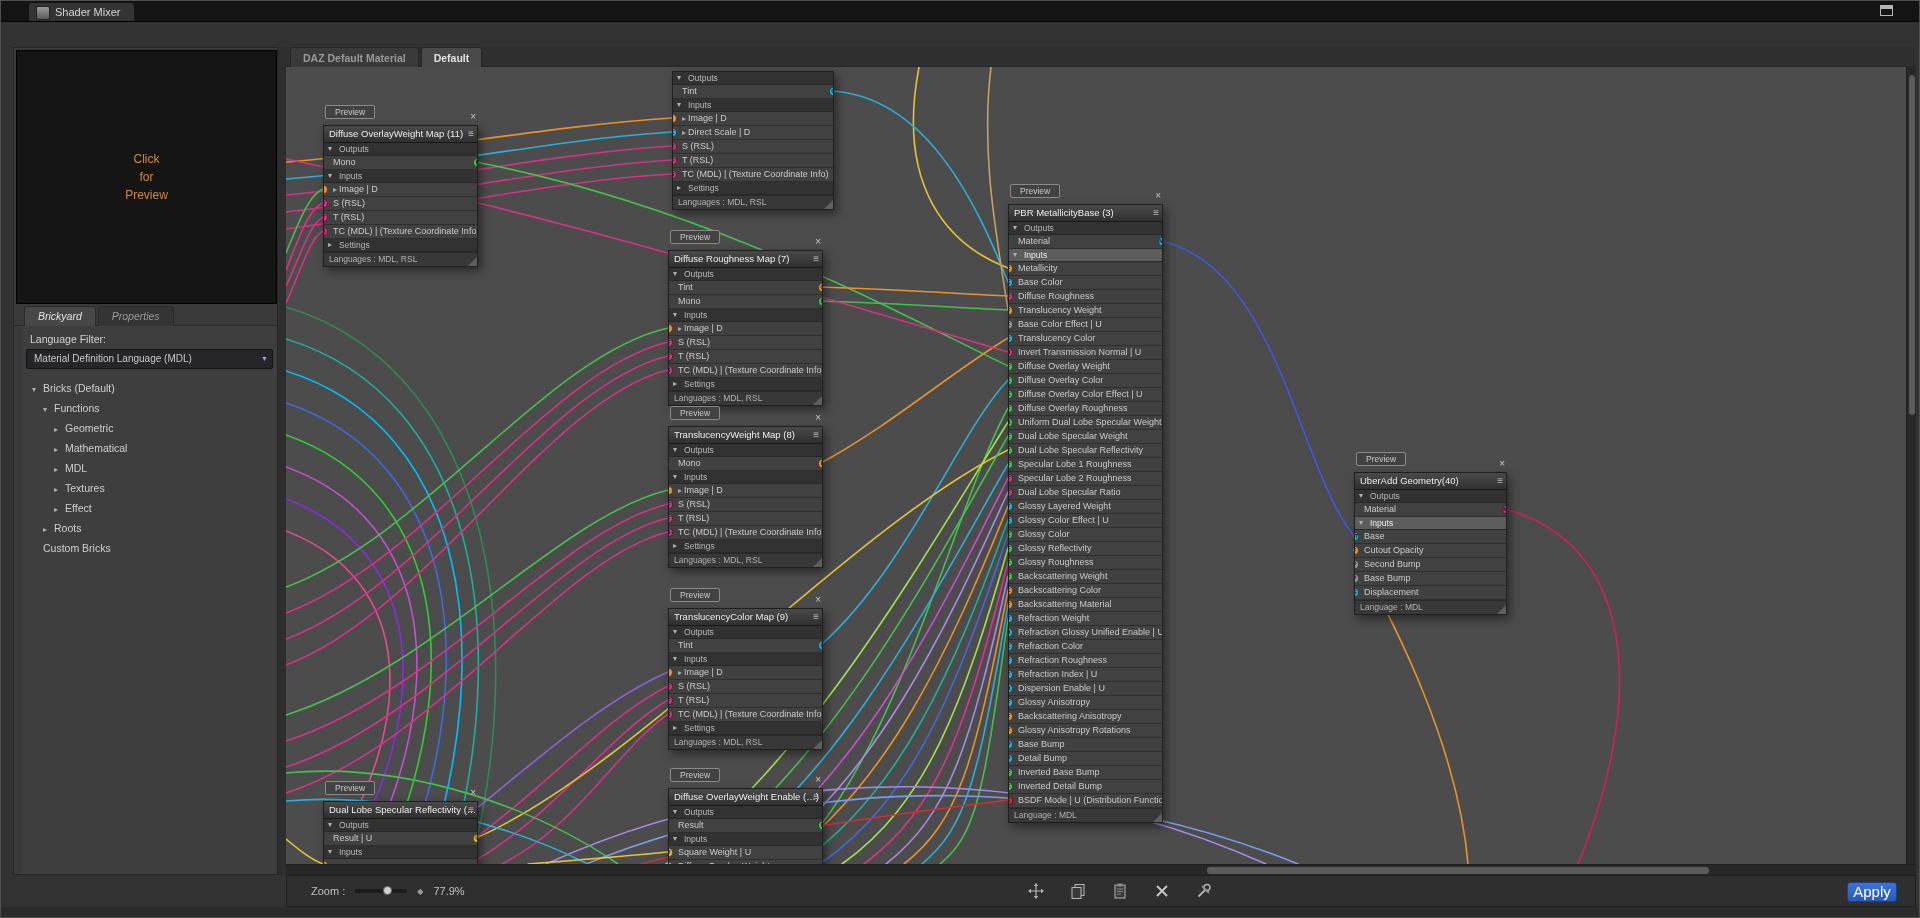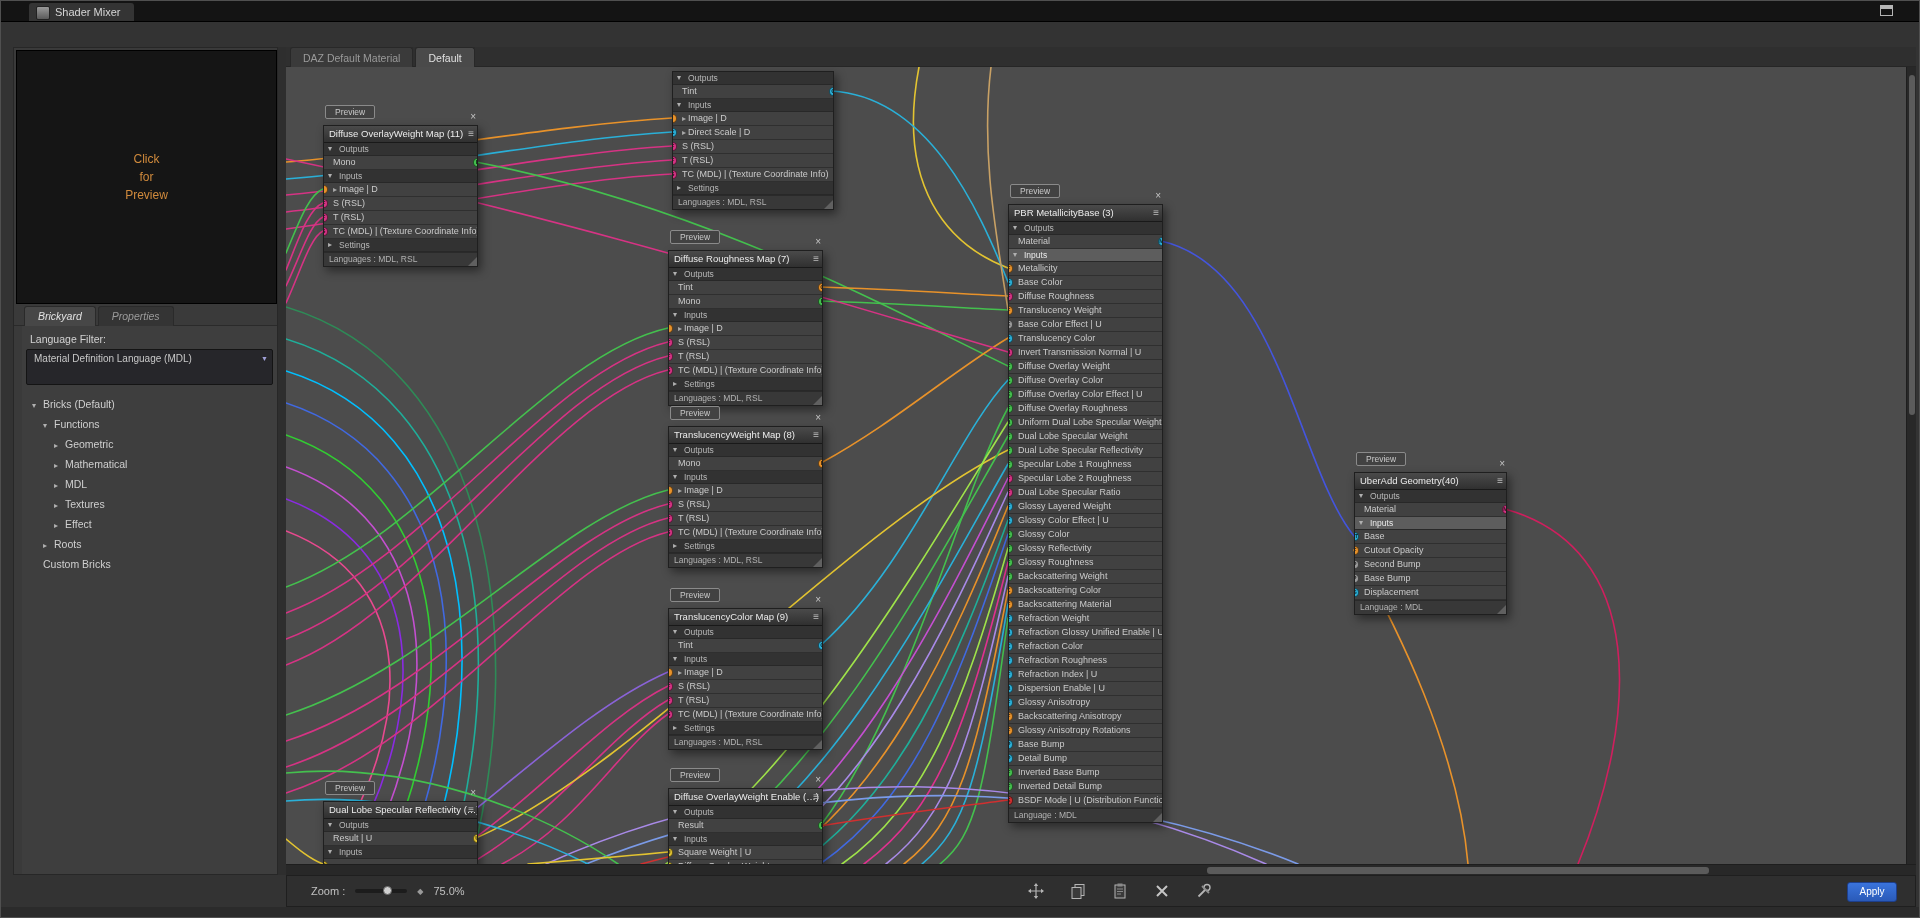--- a/index.html
+++ b/index.html
@@ -18,31 +18,31 @@
   
   #left-panel{position:absolute;left:12px;top:46px;width:265px;height:828px;background:#3a3a3a;border:1px solid #272727;box-sizing:border-box;}
   .preview-area{position:absolute;left:2px;top:2px;width:259px;height:252px;background:#151515;border:1px solid #000;
                 display:flex;align-items:center;justify-content:center;text-align:center;
                 font-size:12px;line-height:1.5;white-space:pre-line;}
   .lp-tabs{position:absolute;left:0;top:258px;width:100%;height:20px;border-bottom:1px solid #2a2a2a;padding-left:10px;box-sizing:border-box;font-style:italic;}
   .ptab{display:inline-block;height:19px;line-height:19px;padding:0 13px;font-size:10.5px;color:#9b9b9b;background:#343434;border:1px solid #2a2a2a;border-bottom:none;border-radius:3px 3px 0 0;margin-right:2px;}
   .ptab.active{background:#474747;color:#e2e2e2;}
   .lp-body{position:absolute;left:0;top:278px;right:0;bottom:0;background:#3e3e3e;margin-left:8px;}
   .filter-label{padding:7px 0 4px 8px;font-size:10.5px;color:#d2d2d2;}
-  .combo{position:relative;margin:0 4px;height:36px;background:#26262a;border:1px solid #141414;border-radius:2px;
+  .combo{position:relative;margin:0 4px;height:20px;background:#26262a;border:1px solid #141414;border-radius:2px;
          line-height:18px;font-size:10px;color:#c8c8c8;padding:0 20px 0 7px;white-space:nowrap;overflow:hidden;box-sizing:border-box;}
   .combo .arr{position:absolute;right:4px;top:0;font-size:7px;color:#a0a0d8;line-height:18px;}
   .tree{margin-top:9px;}
   .tree-row{height:20px;line-height:20px;font-size:10.5px;color:#cfcfcf;white-space:nowrap;}
   .tree-tri{display:inline-block;width:11px;font-size:8px;color:#b0b0b0;}
   
   #splitter{position:absolute;left:277px;top:46px;width:8px;height:828px;background:#2e2e2e;}
   
   #canvas-pane{position:absolute;left:285px;top:46px;width:1630px;height:828px;background:#303030;}
-  .cv-tabs{position:absolute;left:0;top:0;width:100%;height:20px;background:#2f2f2f;border-bottom:1px solid #262626;padding-left:4px;box-sizing:border-box;}
+  .cv-tabs{position:absolute;left:0;top:0;width:100%;height:20px;background:#2f2f2f;border-bottom:1px solid #262626;padding-left:4px;box-sizing:border-box;font-weight:bold;}
   .ctab{display:inline-block;height:20px;line-height:20px;padding:0 12px;font-size:10.5px;color:#9a9a9a;background:#3a3a3a;border:1px solid #282828;border-bottom:none;border-radius:3px 3px 0 0;margin-right:2px;}
   .ctab.active{background:#4a4a4a;color:#e0e0e0;}
   .cv-content{position:absolute;left:0;top:20px;width:1630px;height:797px;background:#4c4c4c;overflow:hidden;}
   #wire-svg{position:absolute;left:0;top:0;z-index:1;}
   .cv-hscroll{position:absolute;left:0;top:817px;width:1630px;height:11px;background:#282828;border-top:1px solid #1e1e1e;box-sizing:border-box;}
   .cv-hscroll .thumb{position:absolute;left:921px;top:2px;width:502px;height:7px;background:#5b5b5b;border-radius:3px;}
   .cv-vscroll{position:absolute;right:0;top:20px;width:10px;height:797px;background:#282828;border-left:1px solid #1e1e1e;box-sizing:border-box;z-index:5;}
   .cv-vscroll .thumb{position:absolute;left:2px;top:8px;width:6px;height:340px;background:#5b5b5b;border-radius:3px;}
   
   .node{position:absolute;background:#3e3e3e;border:1px solid #1f1f1f;box-shadow:3px 4px 9px rgba(0,0,0,.45);z-index:2;}
@@ -67,21 +67,21 @@
   
   #toolbar{position:absolute;left:285px;top:874px;width:1630px;height:32px;background:#2f2f2f;border:1px solid #1f1f1f;box-sizing:border-box;}
   .zoom-group{position:absolute;left:24px;top:0;height:30px;display:flex;align-items:center;}
   .zoom-label,.zoom-value{font-size:11px;color:#c0c0c0;}
   .z-track{position:relative;width:52px;height:4px;background:#1c1c1c;border-radius:2px;margin:0 10px;}
   .z-knob{position:absolute;left:28px;top:-3px;width:9px;height:9px;border-radius:50%;background:#d0d0d0;border:1px solid #666;box-sizing:border-box;}
   .z-diamond{font-size:8px;color:#9a9a9a;margin-right:10px;}
   .tb-icons{position:absolute;left:740px;top:0;height:30px;display:flex;align-items:center;gap:24px;}
   .tb-ico{width:18px;height:18px;display:inline-block;}
   .apply-btn{position:absolute;right:18px;top:6px;width:48px;height:18px;background:linear-gradient(#3a74dd,#2a5ab8);
-             border:1px solid #1d3f8c;border-radius:3px;color:#fff;font-size:10px;text-align:center;line-height:17px;}
+             border:1px solid #1d3f8c;border-radius:3px;color:#fff;font-size:15px;text-align:center;line-height:17px;}
   .frame-bottom{position:absolute;left:0;top:906px;width:100%;height:12px;background:#2b2b2b;}
 </style>
 </head>
 <body>
 
 <div id="app">
 
   <div id="titlebar">
     <div class="title-tab">
       <span class="app-ico"></span>
@@ -348,21 +348,21 @@
     </div>
   </div>
 
   <div id="toolbar">
     <div class="zoom-group">
       <span class="zoom-label">Zoom :</span>
       <span class="z-track">
         <span class="z-knob"></span>
       </span>
       <span class="z-diamond">◆</span>
-      <span class="zoom-value">75.0%</span>
+      <span class="zoom-value">77.9%</span>
     </div>
     <div class="tb-icons">
         <span class="tb-ico"><svg width="18" height="18" viewBox="0 0 18 18">
             <path d="M9 1l2.2 3H6.8L9 1zm0 16l2.2-3H6.8L9 17zM1 9l3-2.2v4.4L1 9zm16 0l-3-2.2v4.4L17 9z" fill="#b5b5b5"></path>
             <path d="M9 3.5v11M3.5 9h11" stroke="#b5b5b5" stroke-width="1.2"></path>
           </svg></span>
         <span class="tb-ico"><svg width="18" height="18" viewBox="0 0 18 18">
             <rect x="6" y="2.5" width="9" height="11" fill="#3a3a3a" stroke="#b5b5b5"></rect>
             <rect x="3" y="5.5" width="9" height="11" fill="#3a3a3a" stroke="#b5b5b5"></rect>
           </svg></span>

